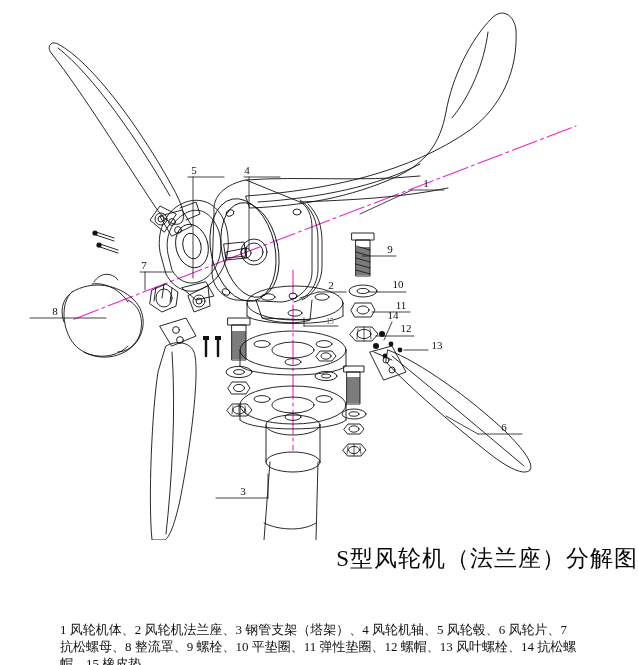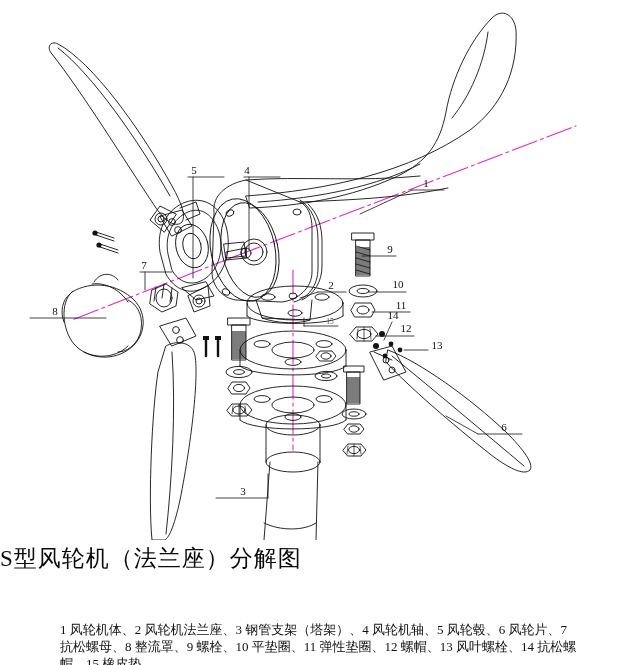--- a/index.html
+++ b/index.html
@@ -20,21 +20,21 @@
     left: 0;
     top: 0;
     width: 638px;
     height: 540px;
   }
   .title {
     position: absolute;
     left: 0;
     top: 543px;
     width: 638px;
-    text-align: left;
+    text-align: right;
     font-size: 23px;
     letter-spacing: 1px;
     color: #0a0a0a;
     font-family: "Liberation Serif", "DejaVu Serif", serif;
     white-space: nowrap;
   }
   .caption {
     position: absolute;
     left: 60px;
     top: 621px;

